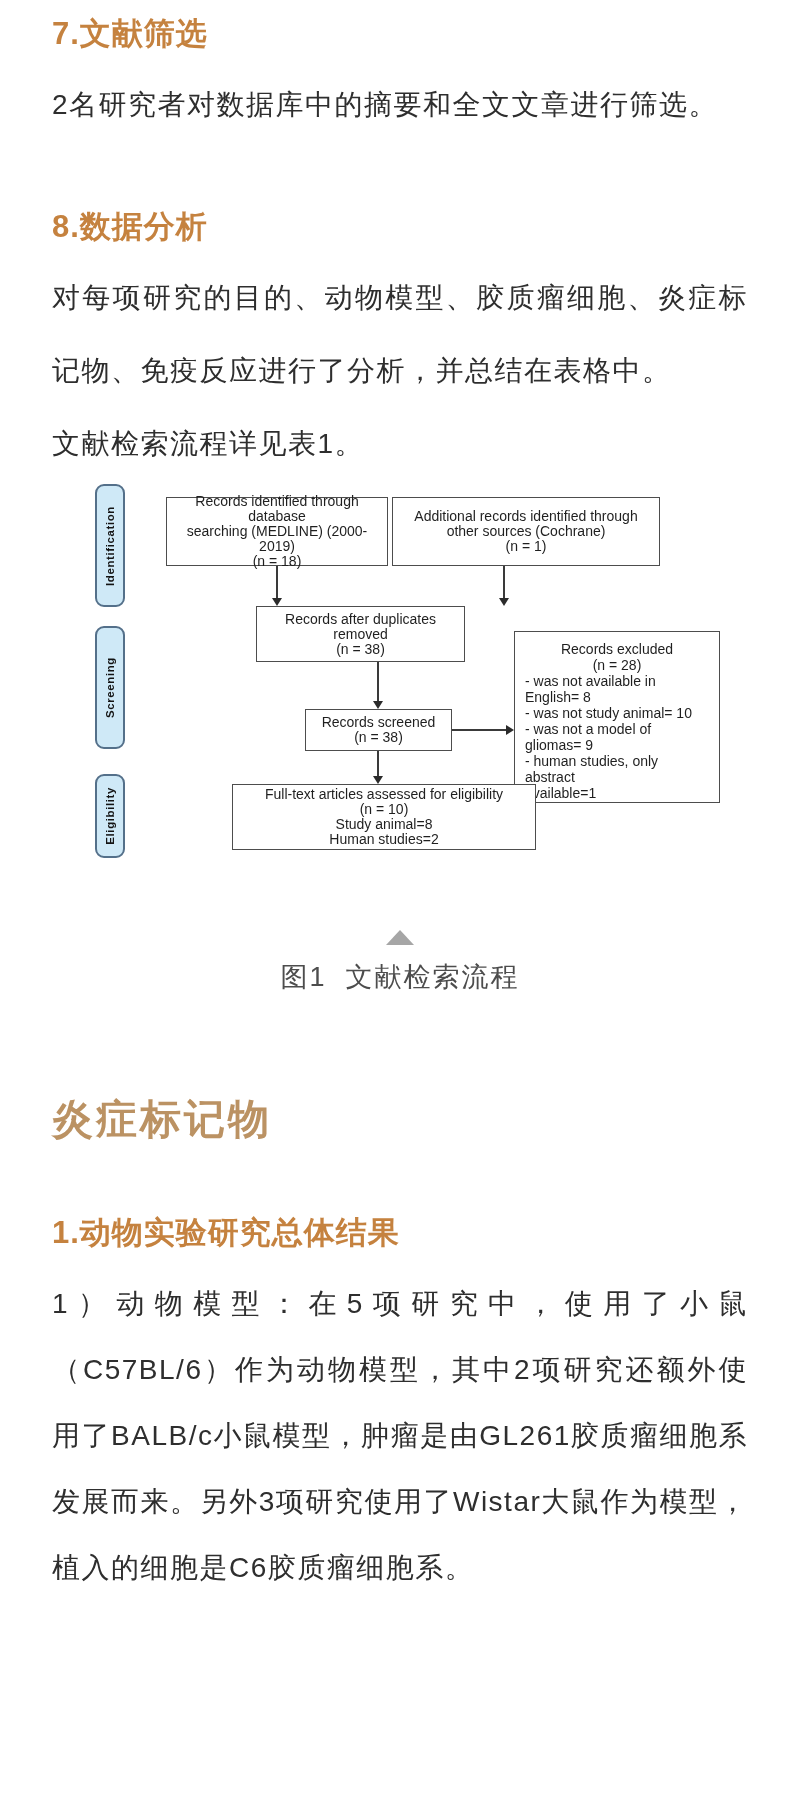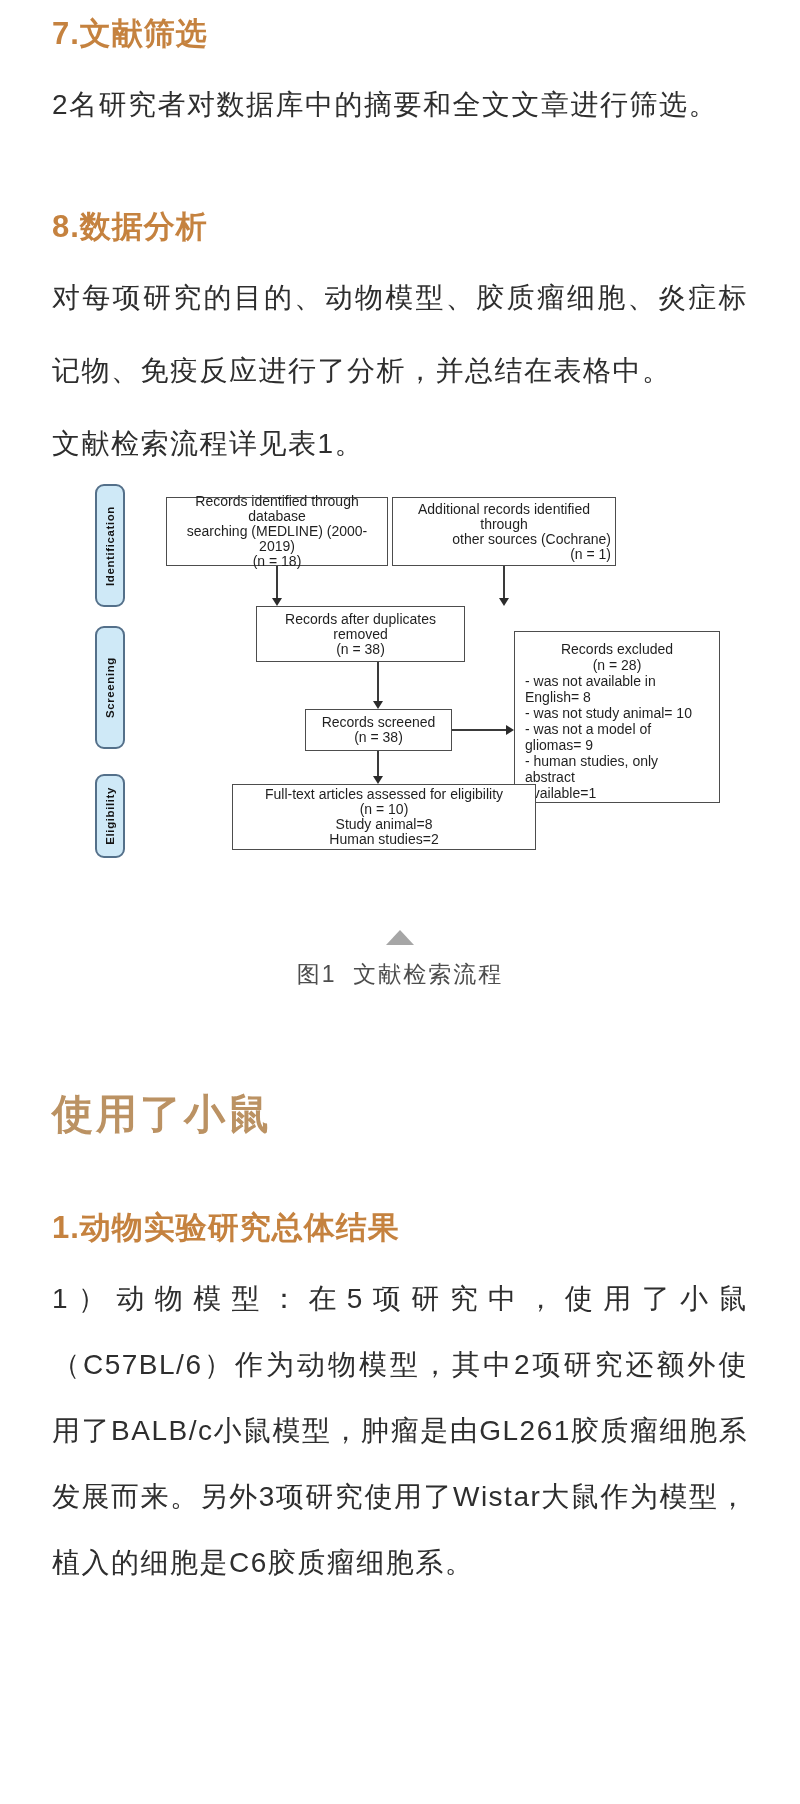--- a/index.html
+++ b/index.html
@@ -94,21 +94,21 @@
   .caption-wrap { margin-top: 70px; text-align: center; }
   .caption-triangle {
     width: 0; height: 0; margin: 0 auto;
     border-left: 14px solid transparent;
     border-right: 14px solid transparent;
     border-bottom: 15px solid #a6a6a6;
   }
   .figure-caption {
     margin-top: 14px;
     color: #4d4d4d;
-    font-size: 23px;
+    font-size: 27px;
     letter-spacing: 2px;
     white-space: pre;
   }
 
   
   .main-heading {
     margin: 96px 0 0 0;
     color: #bb9263;
     font-family: "DejaVu Serif", "Liberation Serif", serif;
     font-size: 41px;
@@ -146,21 +146,21 @@
     <div class="stage" style="left:95px; top:290px; height:84px;">
       <span>Eligibility</span>
     </div>
 
     <div class="fc-box" style="left:166px; top:13px; width:222px; height:69px;">
       <span class="fc-line">Records identified through database</span>
       <span class="fc-line">searching (MEDLINE) (2000-2019)</span>
       <span class="fc-line">(n = 18)</span>
     </div>
 
-    <div class="fc-box" style="left:392px; top:13px; width:224px; height:69px;align-items:flex-end;">
+    <div class="fc-box" style="left:392px; top:13px; width:268px; height:69px;">
       <span class="fc-line">Additional records identified through</span>
       <span class="fc-line">other sources (Cochrane)</span>
       <span class="fc-line">(n = 1)</span>
     </div>
 
     <div class="v-arrow" style="left:276px; top:82px; height:33px;"></div>
     <div class="v-arrow" style="left:503px; top:82px; height:33px;"></div>
 
     <div class="fc-box" style="left:256px; top:122px; width:209px; height:56px;align-items:center;">
       <span class="fc-line">Records after duplicates removed</span>
@@ -196,18 +196,18 @@
     </div>
 
   </div>
 
   <div class="caption-wrap">
     <div class="caption-triangle"></div>
     <div class="figure-caption">图1  文献检索流程</div>
   </div>
 
   <div class="content">
-    <h1 class="main-heading">使用了小鼠</h1>
+    <h1 class="main-heading">炎症标记物</h1>
     <h3 class="section-heading mt-section">1.动物实验研究总体结果</h3>
     <p class="body-text results-para">1）动物模型：在5项研究中，使用了小鼠（C57BL/6）作为动物模型，其中2项研究还额外使用了BALB/c小鼠模型，肿瘤是由GL261胶质瘤细胞系发展而来。另外3项研究使用了Wistar大鼠作为模型，植入的细胞是C6胶质瘤细胞系。</p>
   </div>
 
 </div>
 
 </body></html>

